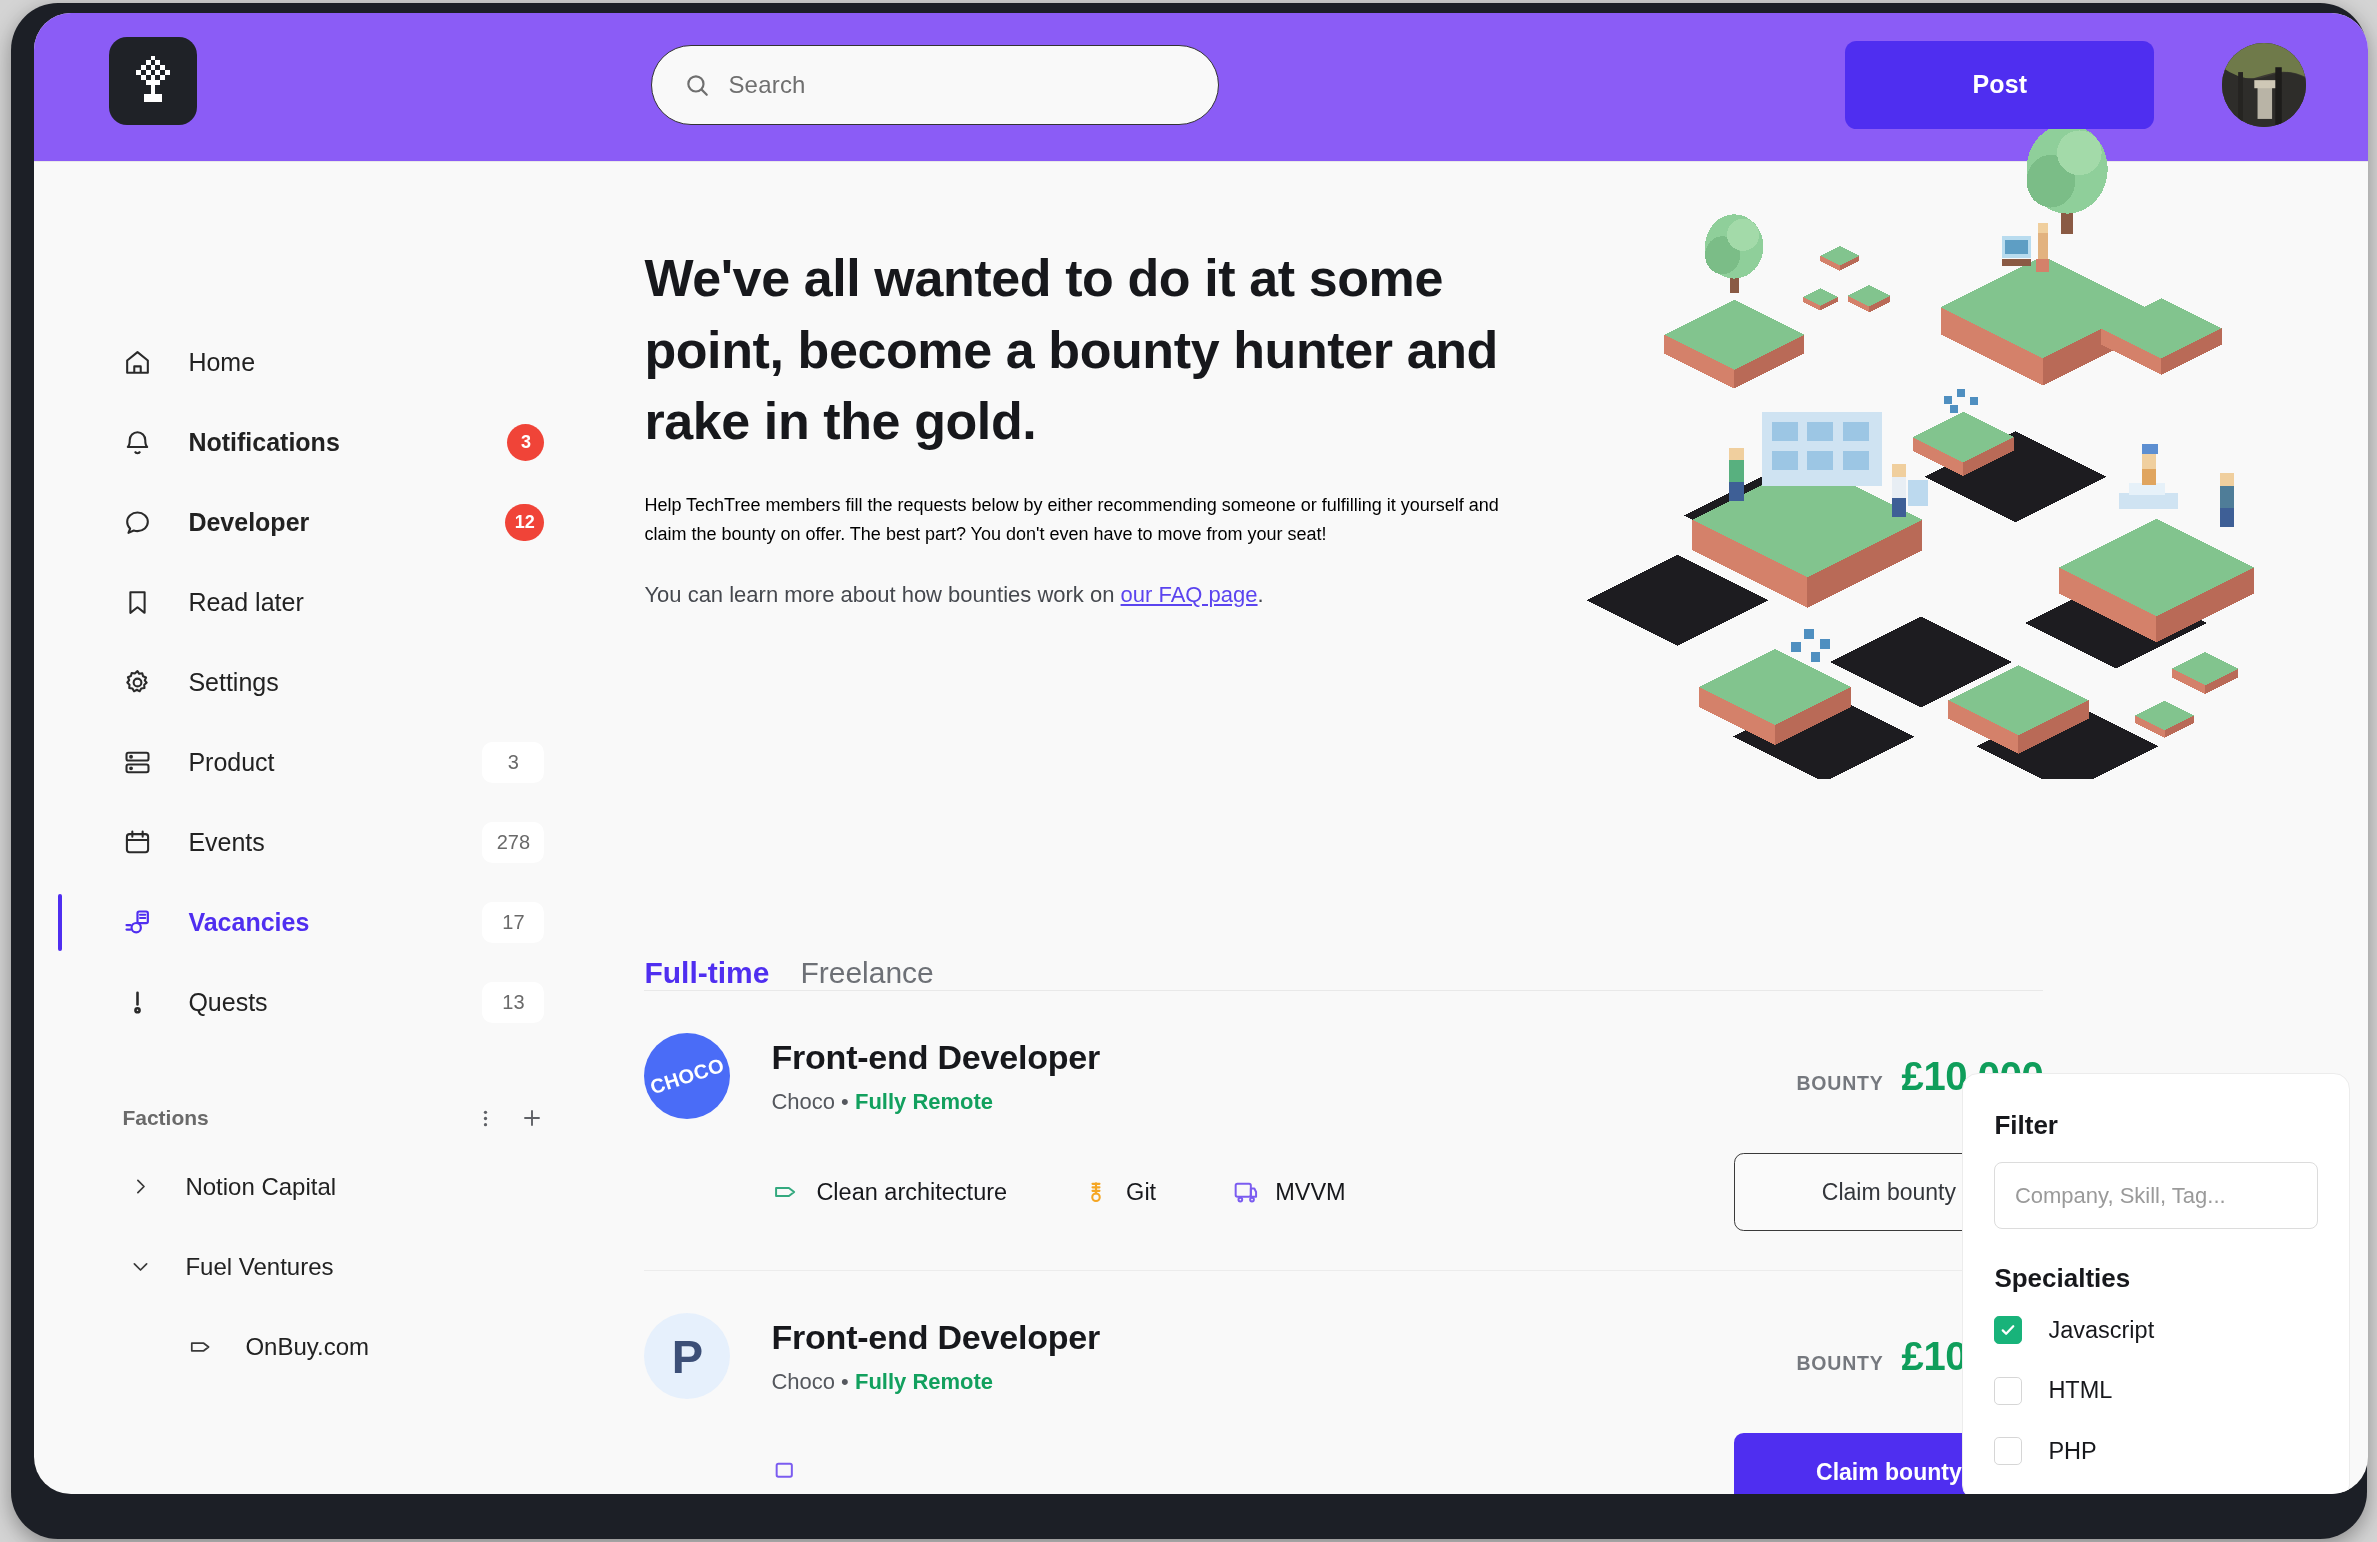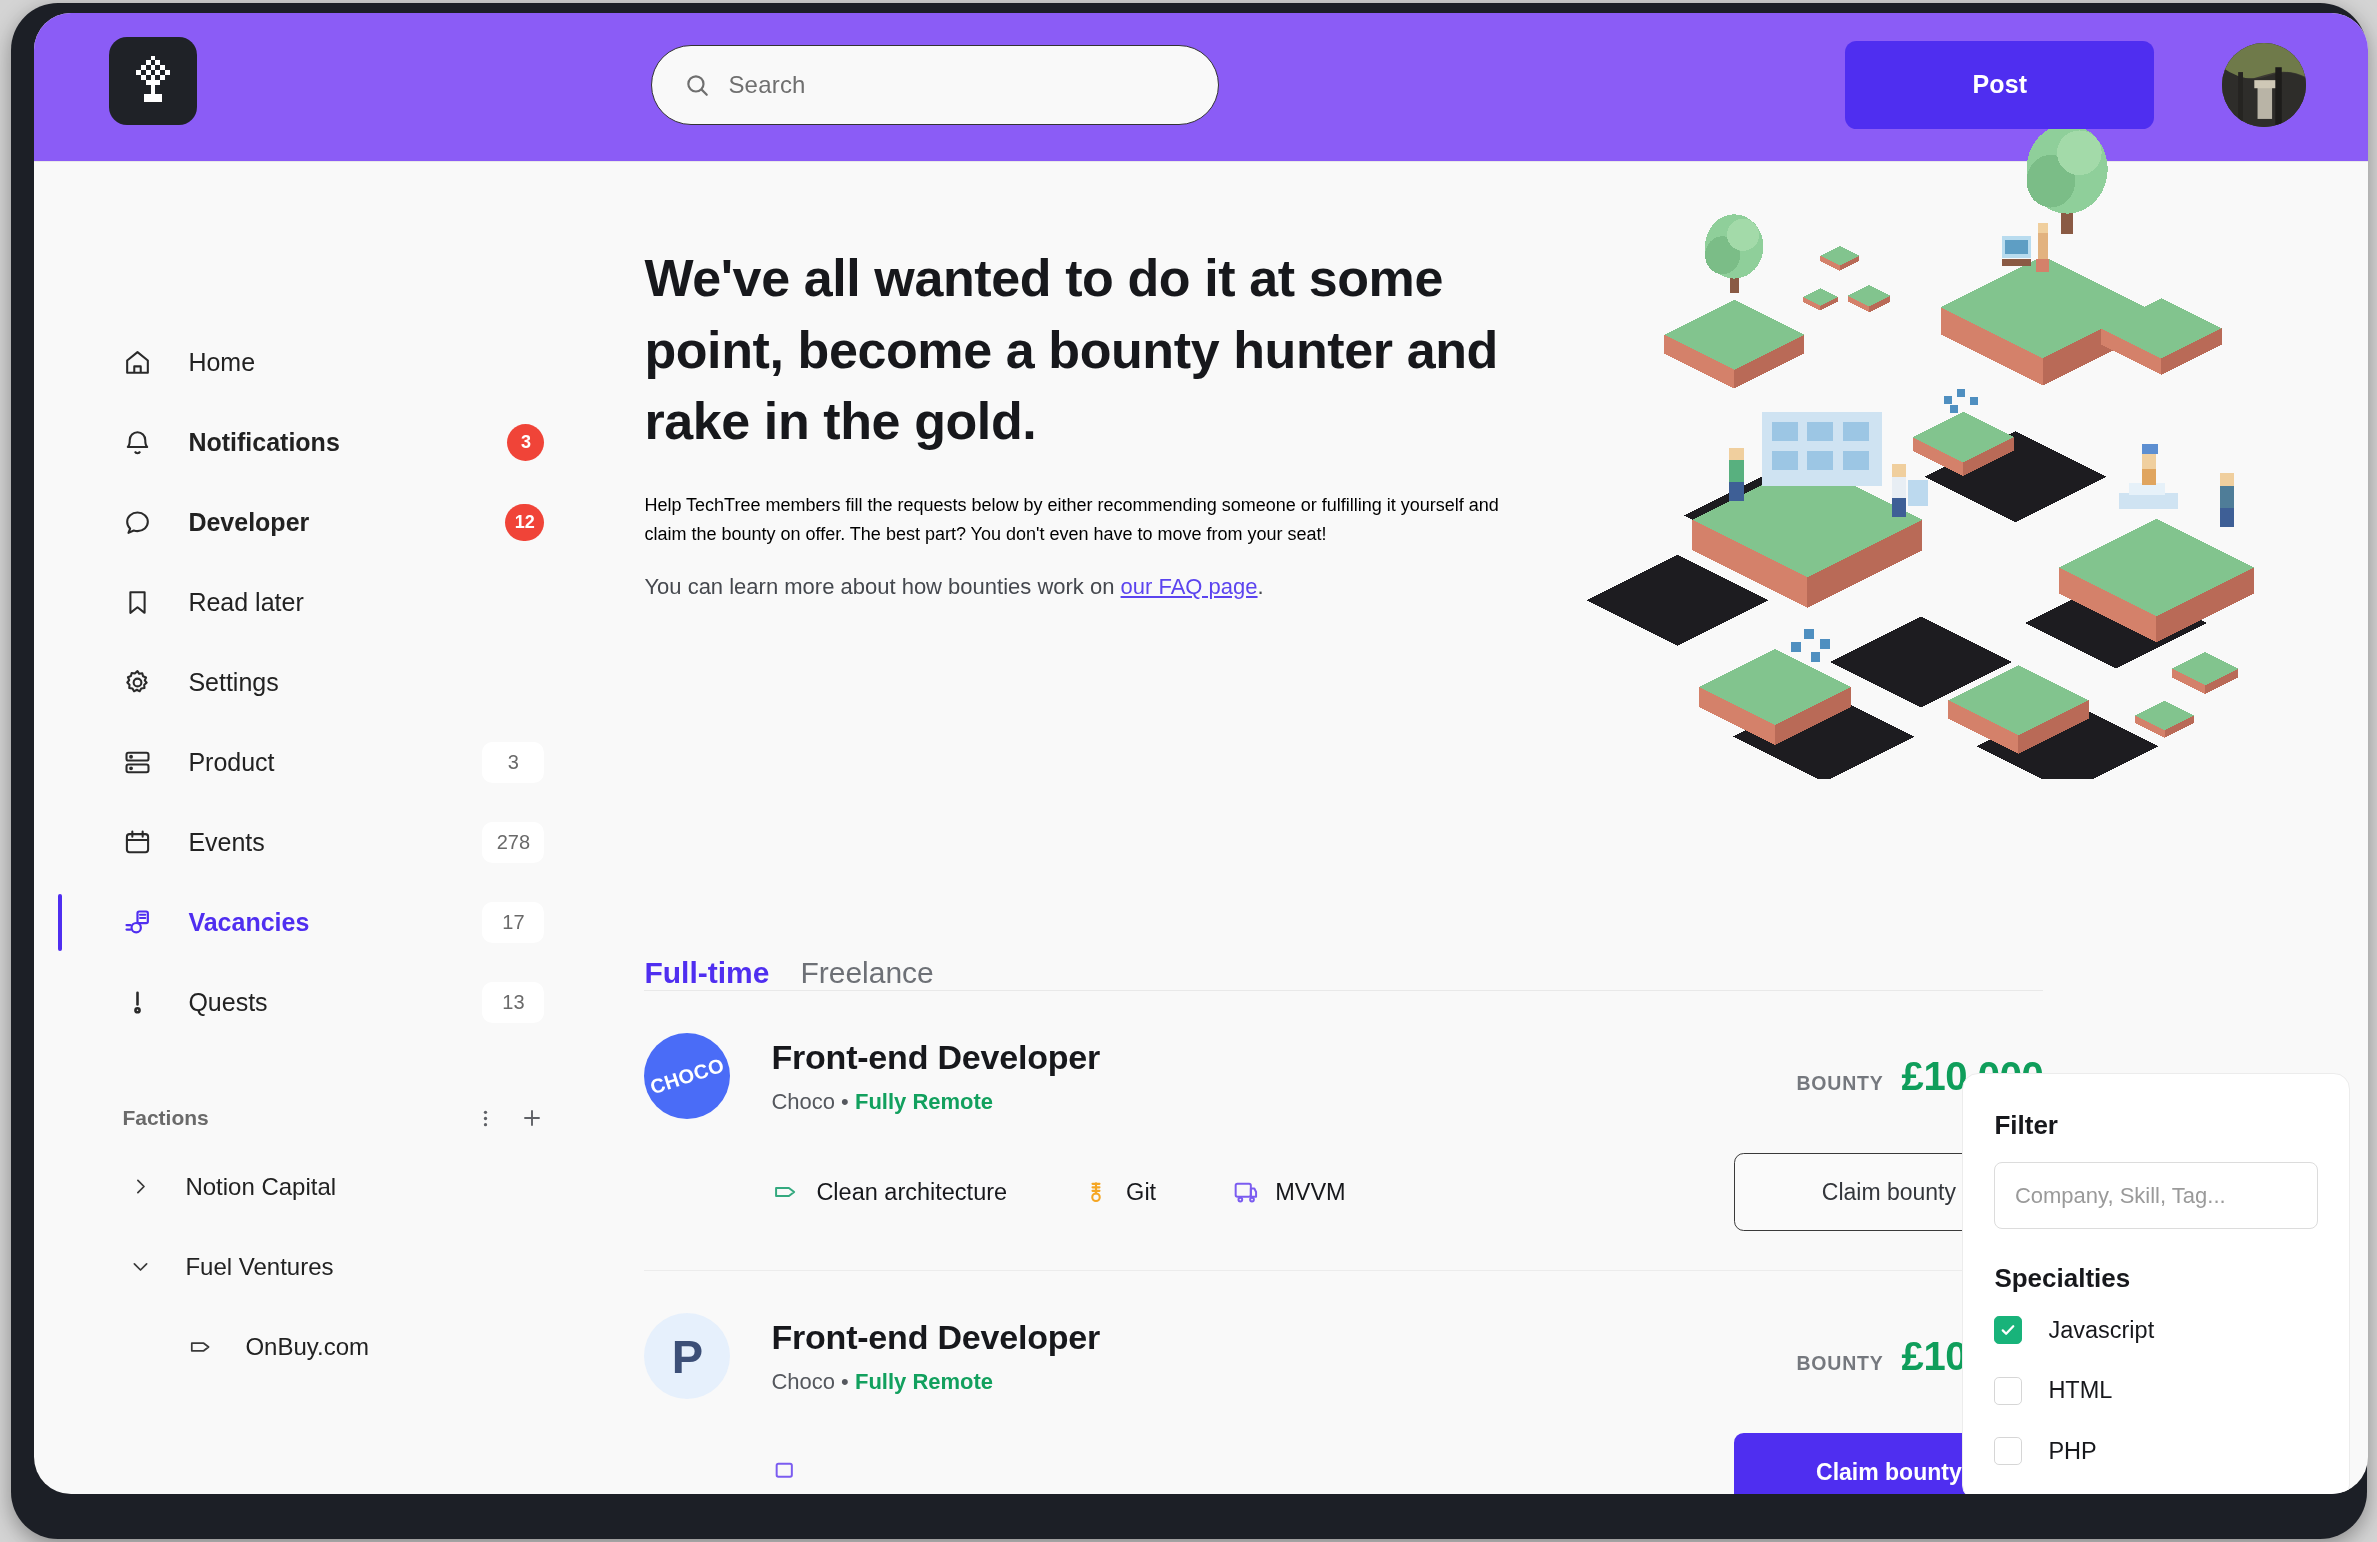--- a/index.html
+++ b/index.html
@@ -157,21 +157,21 @@
   }
   .hero-title {
     font-size: 52px; line-height: 1.37; font-weight: 700;
     color: #17181c; letter-spacing: -0.4px;
   }
   .hero-para {
     margin-top: 34px;
     font-size: 18px; line-height: 1.63; color: #000000;
   }
   .hero-faq {
-    margin-top: 24px;
+    margin-top: 32px;
     font-size: 22px; color: #45484e;
   }
   .hero-faq a { color: #5b44ef; text-decoration: underline; }
 
   
   .hero-art {
     position: absolute; right: 41px; top: 24px;
     width: 747px; height: 650px;
   }
   .hero-art svg { display: block; width: 100%; height: 100%; }

